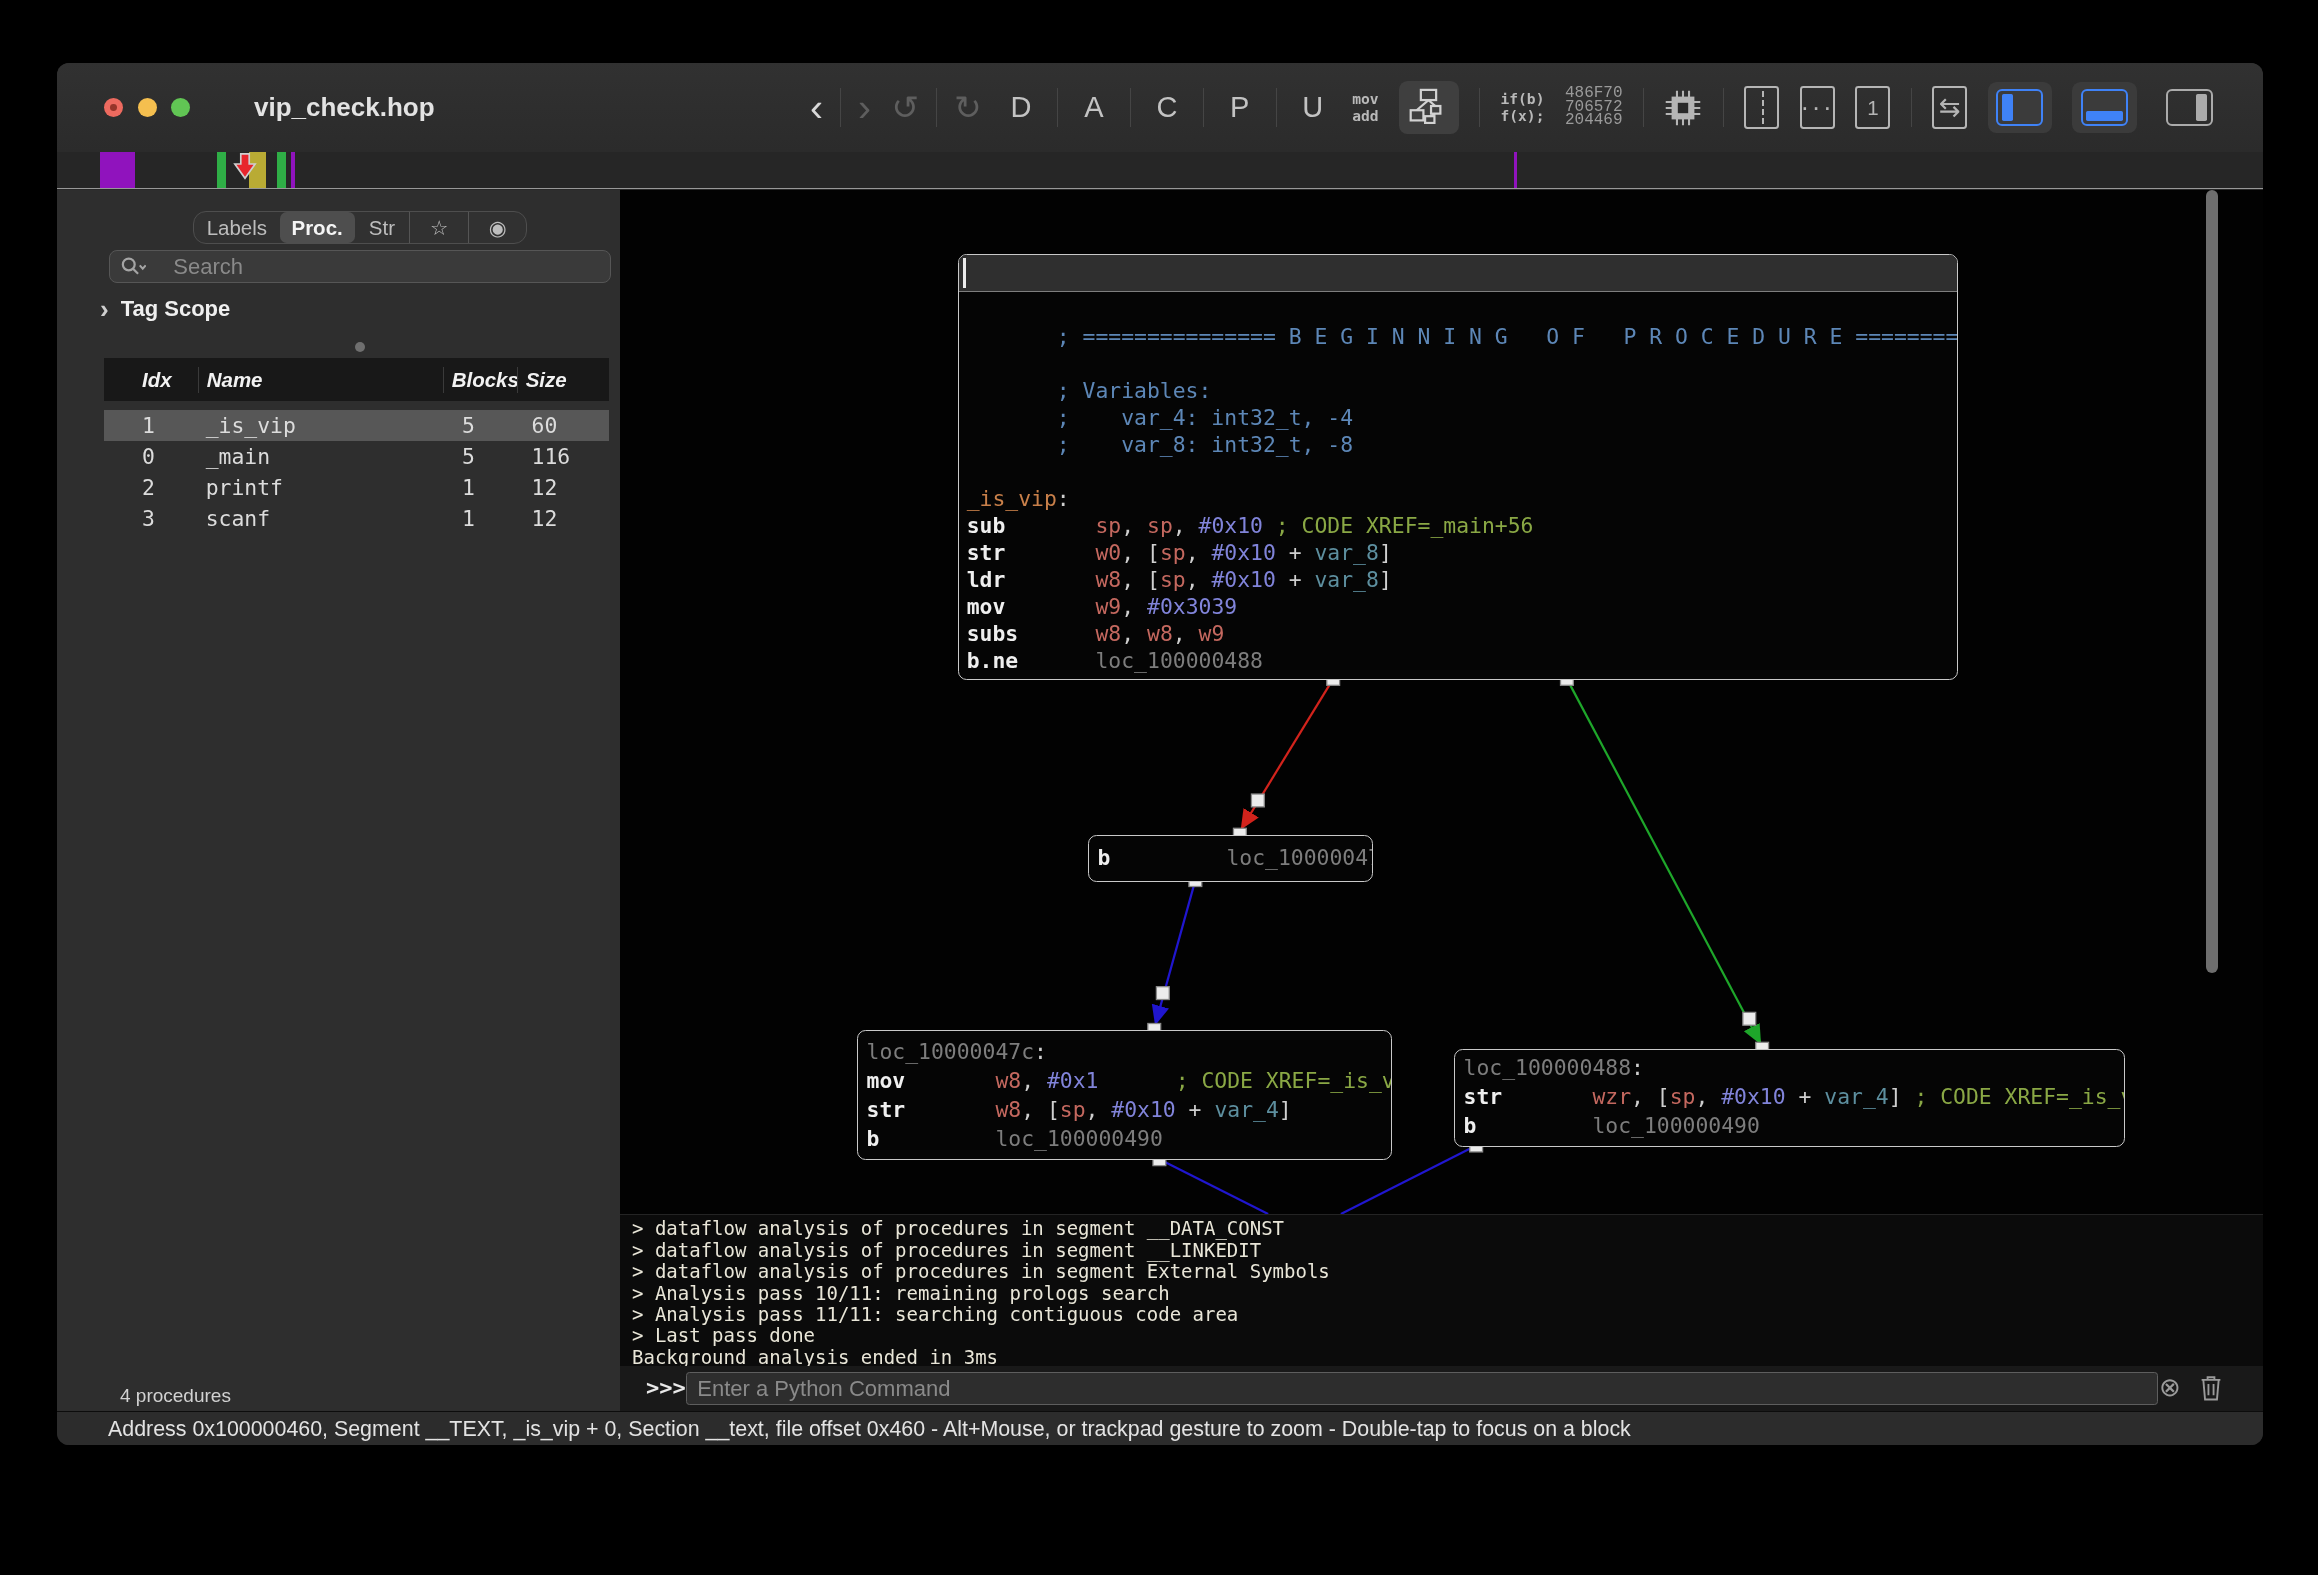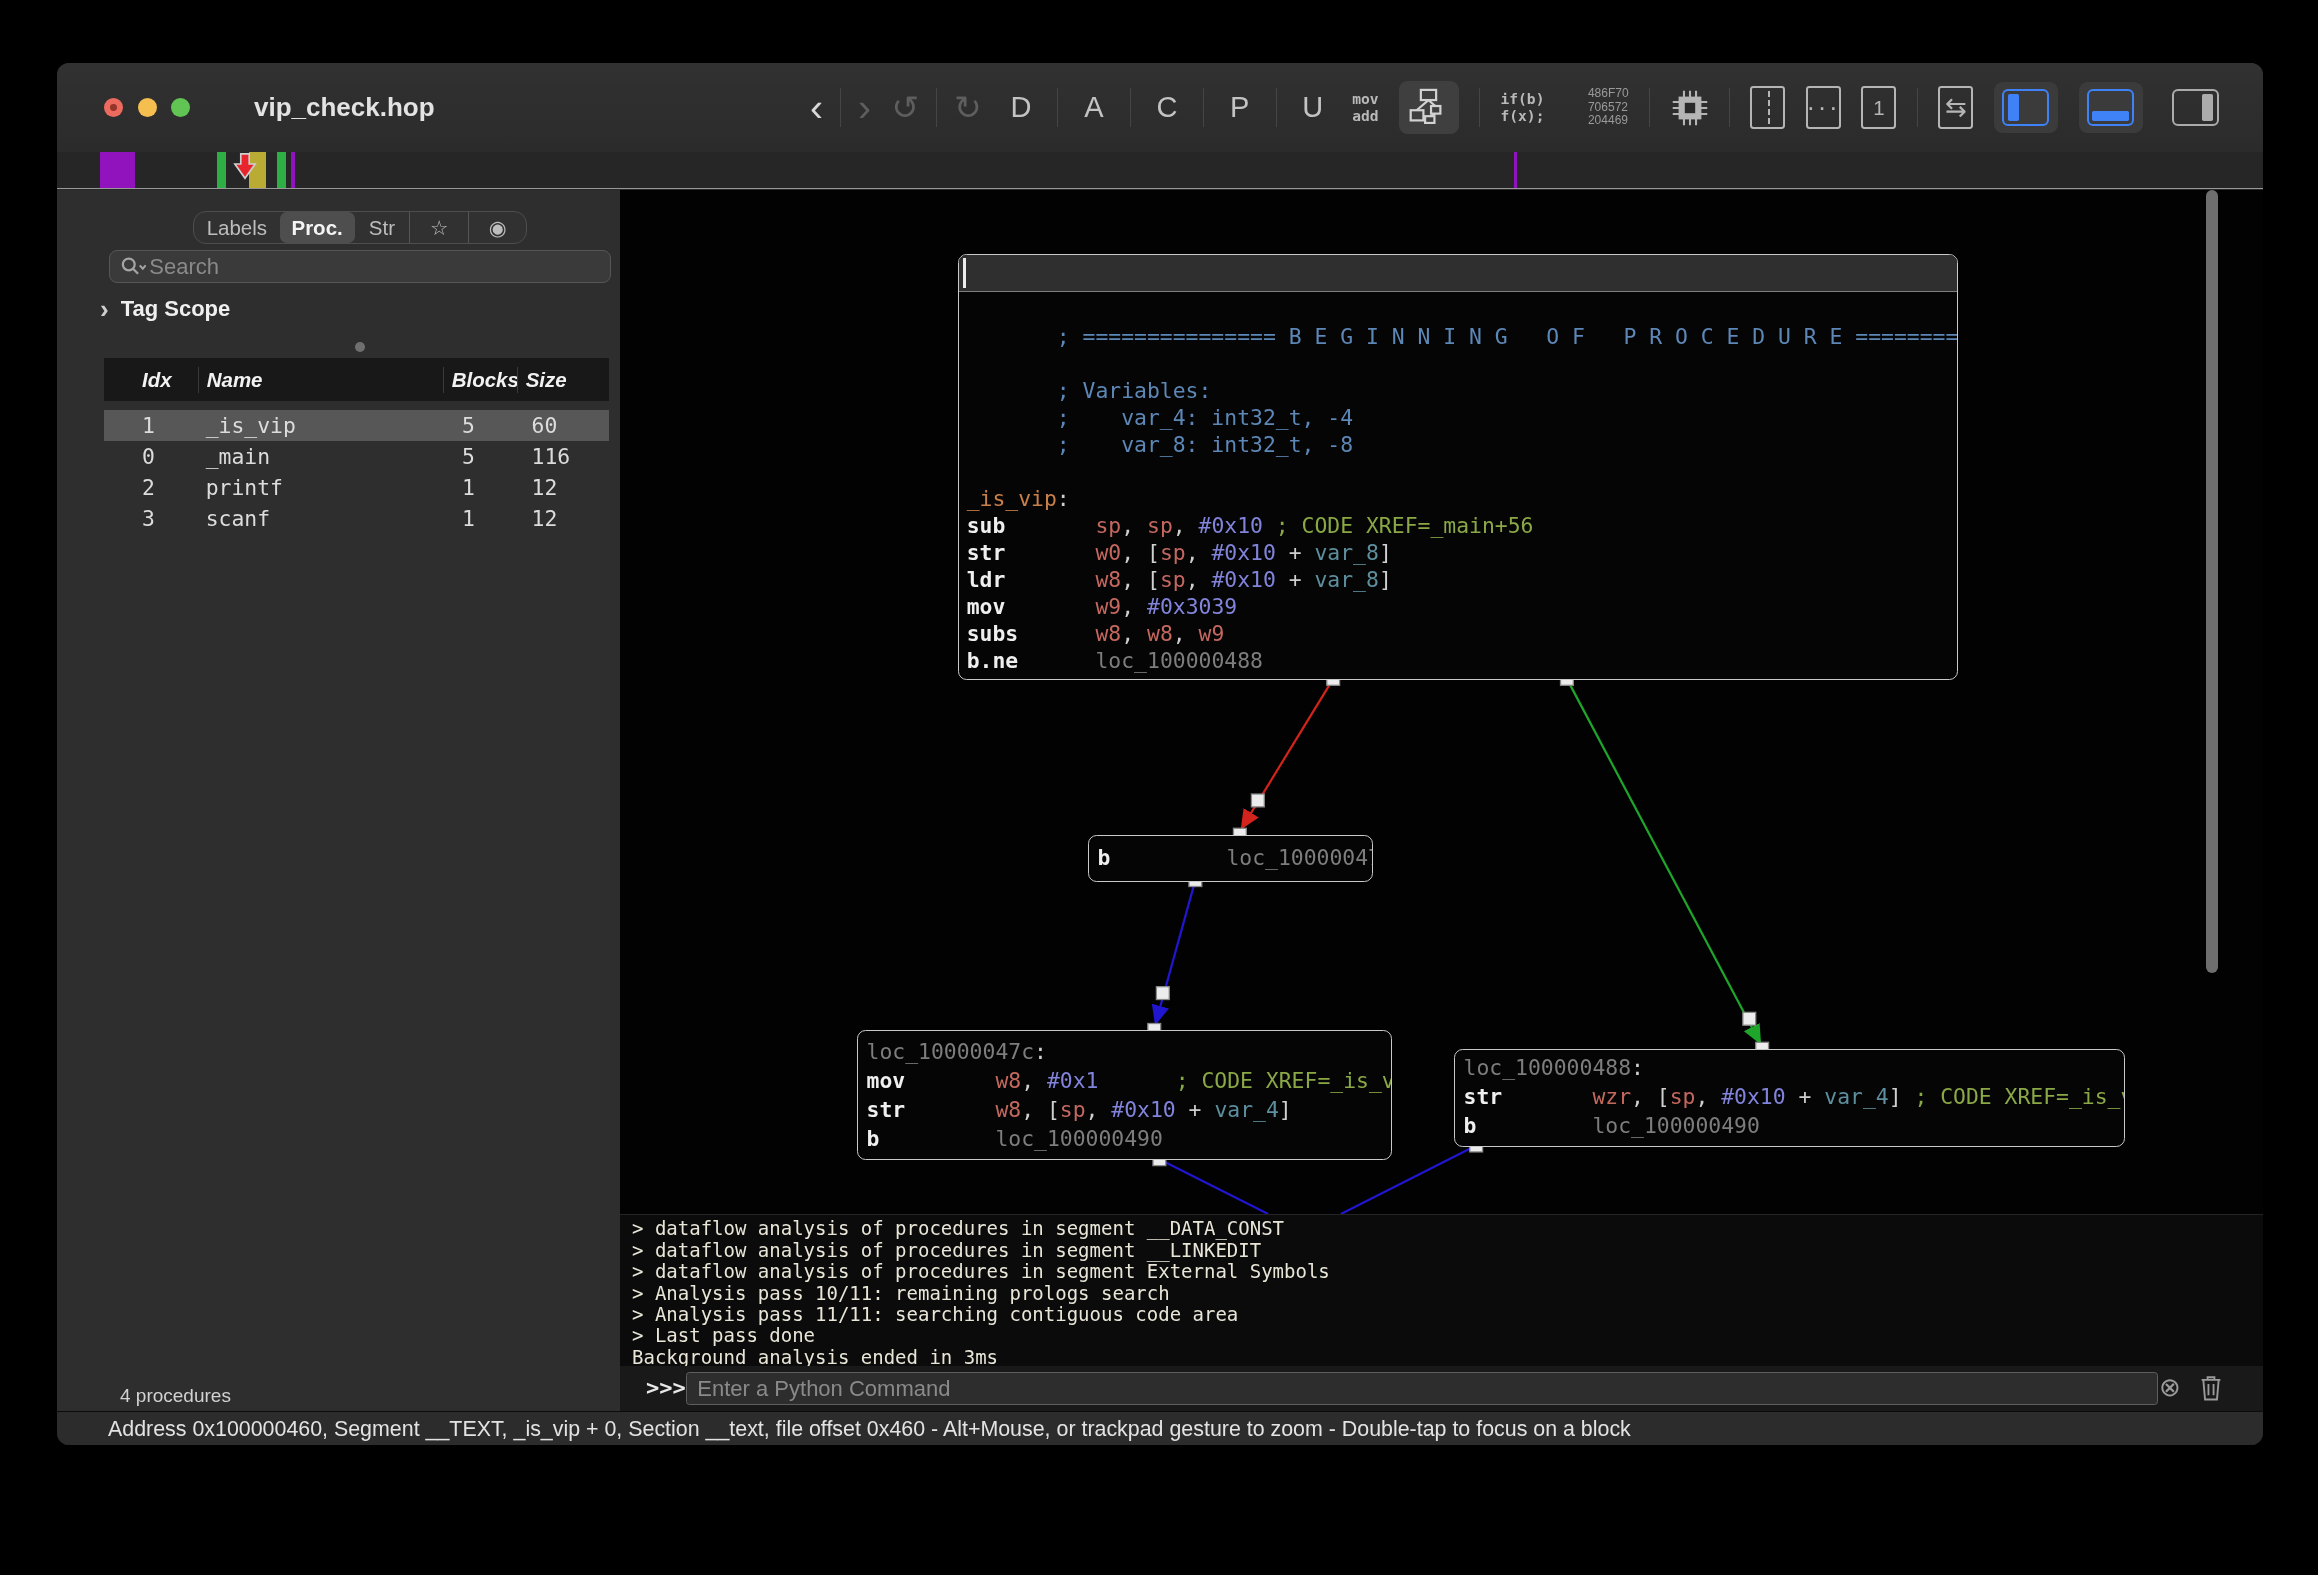--- a/index.html
+++ b/index.html
@@ -21,21 +21,21 @@
           font-size:26px;font-weight:bold;color:#e3e3e3;}
   .toolbar{position:absolute;left:753px;top:0;height:89px;display:flex;align-items:center;gap:20.5px;}
   .tgroup{display:flex;align-items:center;gap:17px;}
   .tsep{width:0.9px;height:39px;background:#454545;}
   .tbtn{color:#c3c3c3;cursor:default;text-align:center;}
   .chev{font-size:39px;line-height:39px;color:#d8d8d8;}
   .chev.dim,.curve.dim{color:#5e5e5e;}
   .curve{font-size:33px;line-height:34px;}
   .letter{font-size:29px;width:38px;}
   .stack2{font-family:"DejaVu Sans Mono",monospace;font-size:14.6px;line-height:16.3px;color:#b9b9b9;font-weight:bold;}
-  .stack3{font-family:Liberation Sans, sans-serif;font-size:12px;line-height:13.7px;color:#9a9a9a;margin-left:23px;}
+  .stack3{font-family:Liberation Mono, monospace;font-size:16px;line-height:13.7px;color:#9a9a9a;}
   .tool-active{background:#3f3f3f;border-radius:8.6px;padding:6.8px 10.3px;}
   .recticon{width:31px;height:39px;border:2.6px solid #b5b5b5;border-radius:3.4px;position:relative;
             display:flex;align-items:center;justify-content:center;color:#b5b5b5;}
   .recticon .vdash{position:absolute;left:50%;top:2.6px;bottom:2.6px;border-left:2.6px dashed #b5b5b5;}
   .recticon .hdots{letter-spacing:2.6px;font-size:26px;line-height:8.6px;color:#b5b5b5;}
   .recticon .num{font-size:20.5px;}
   .recticon .swap{font-size:26px;}
   .panelbtn{width:43px;height:33px;border:2.6px solid;border-radius:6px;position:relative;}
   .panelbtn .bar{position:absolute;border-radius:1.7px;}
   .p-blue{border-color:var(--accent-blue);} .p-blue .bar{background:var(--accent-blue);}
@@ -60,21 +60,21 @@
   
   .sidebar{position:absolute;left:0;top:127px;width:563px;height:1221px;background:#2e2e2e;}
   .ftabs{position:absolute;left:136px;top:21.4px;width:332px;height:31px;background:#313131;
          border:0.9px solid #4e4e4e;border-radius:13px;display:flex;align-items:stretch;overflow:hidden;}
   .ftab{display:flex;align-items:center;justify-content:center;font-size:20.5px;color:#bdbdbd;cursor:default;}
   .ftab:nth-child(1){width:86px;} .ftab:nth-child(2){width:75px;} .ftab:nth-child(3){width:55px;}
   .ftab:nth-child(4){width:58px;} .ftab:nth-child(5){width:57px;}
   .ftab:nth-child(4),.ftab:nth-child(5){border-left:0.9px solid #555;}
   .ftab.active{background:#4e4e4e;border-radius:6.8px;color:#f5f5f5;font-weight:bold;}
   .search{position:absolute;left:52px;top:60px;width:479px;height:31px;background:#3a3a3a;
-          border:0.9px solid #565656;border-radius:8px;display:flex;align-items:center;padding:0 10.3px;gap:1px;}
+          border:0.9px solid #565656;border-radius:8px;display:flex;align-items:center;padding:0 10.3px;gap:25px;}
   .search input{flex:1;background:transparent;border:0;outline:0;color:#e0e0e0;font-size:22px;
           font-family:"Liberation Sans",sans-serif;}
   .search input::placeholder{color:#8a8a8a;}
   .tagscope{position:absolute;left:43px;top:106px;display:flex;align-items:center;gap:12px;}
   .tagscope .chv{font-size:26px;color:#cfcfcf;font-weight:bold;line-height:26px;}
   .tagscope .lbl{font-size:22px;font-weight:bold;color:#f0f0f0;}
   .dragdot{position:absolute;left:298px;top:152px;width:10.3px;height:10.3px;border-radius:50%;background:#6f6f6f;}
   .proctable{position:absolute;left:47px;top:168px;width:505px;}
   .thead{display:grid;grid-template-columns:94px 245px 74px 92px;background:#181818;height:43px;
          align-items:center;font-size:20.5px;font-weight:bold;color:#f2f2f2;font-style:italic;}

